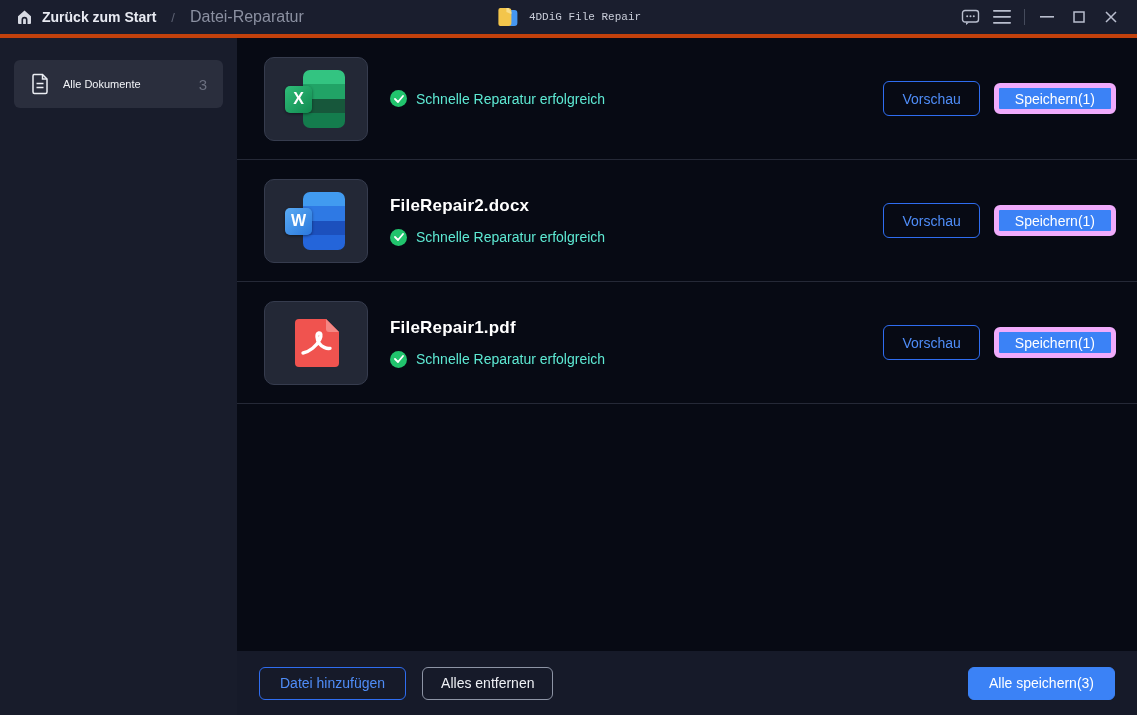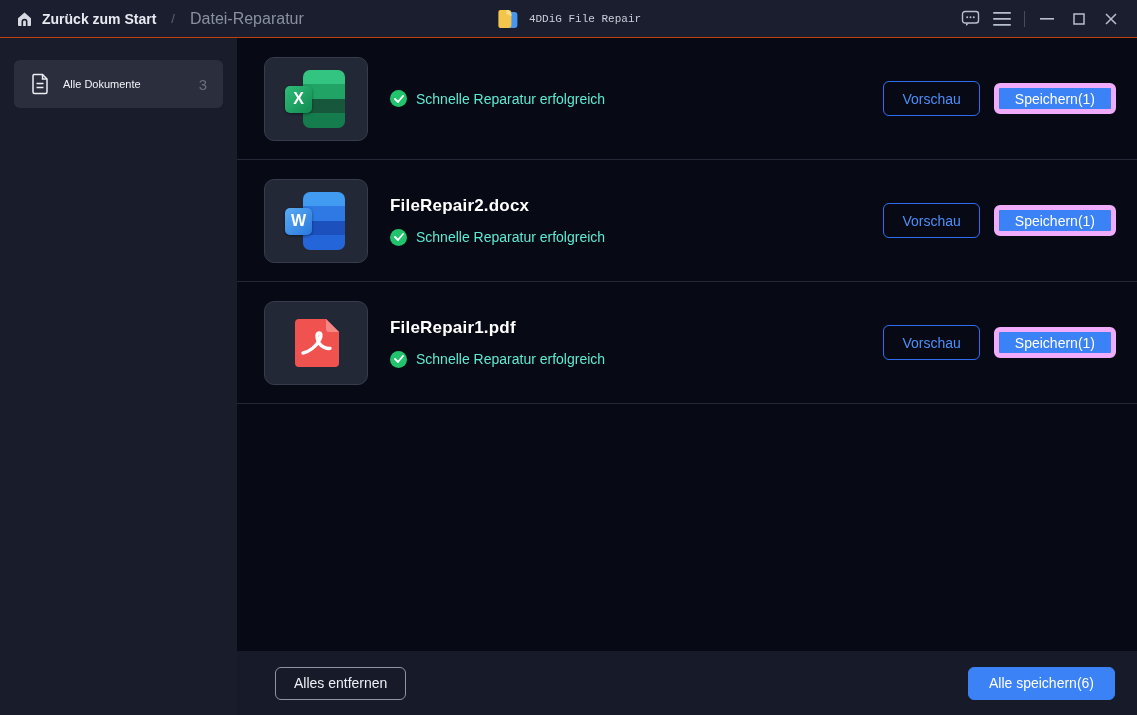--- a/index.html
+++ b/index.html
@@ -2,21 +2,21 @@
 <html><head>
 <meta charset="utf-8">
 <style>
   * { box-sizing: border-box; margin: 0; padding: 0; }
   html,body { width:1137px; height:715px; overflow:hidden; }
   body { font-family:"Liberation Sans", sans-serif; background:#070a14; }
   .window { width:1137px; height:715px; display:flex; flex-direction:column; background:#070a14; }
 
   
   .titlebar { position:relative; height:38px; flex:0 0 38px; background:#1a1e2e;
-              border-bottom:1px solid #c2410c; display:flex; align-items:center; }
+              border-bottom:4px solid #c2410c; display:flex; align-items:center; }
   .tb-left { display:flex; align-items:center; gap:9px; padding-left:16px; }
   .tb-back { display:flex; align-items:center; gap:9px; cursor:default; }
   .tb-back-label { color:#e8eaf2; font-size:14px; font-weight:700; }
   .tb-sep { color:#5c6172; font-size:13px; margin:0 6px; }
   .tb-current { color:#8b90a1; font-size:16px; }
   .tb-center { position:absolute; left:50%; transform:translateX(-50%); display:flex; align-items:center; gap:10px; }
   .tb-title { color:#c9cdd9; font-size:11px;font-family:Liberation Mono, monospace; }
   .tb-right { margin-left:auto; display:flex; align-items:center; padding-right:10px; }
   .tb-btn { width:32px; height:38px; display:flex; align-items:center; justify-content:center; color:#b9bece; }
   .tb-divider { width:1px; height:16px; background:#454b5c; margin:0 6px; }
@@ -224,19 +224,20 @@
         </div>
         <div class="row-actions">
           <button class="btn btn-outline-blue">Vorschau</button>
           <button class="btn btn-filled-blue">Speichern(1)</button>
         </div>
       </div>
 
       <div class="filler"></div>
 
       <div class="bottombar">
+        <button class="btn btn-add">Datei hinzufügen</button>
         <button class="btn btn-remove">Alles entfernen</button>
-        <button class="btn btn-saveall">Alle speichern(6)</button>
+        <button class="btn btn-saveall">Alle speichern(3)</button>
       </div>
 
     </div>
   </div>
 </div>
 
 </body></html>

